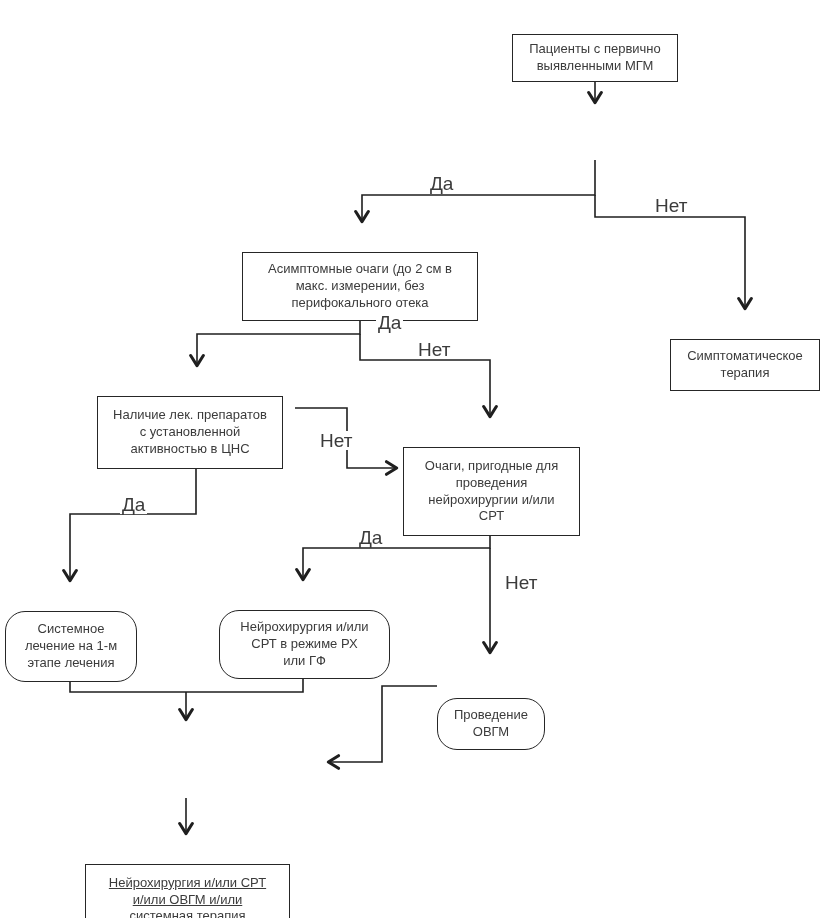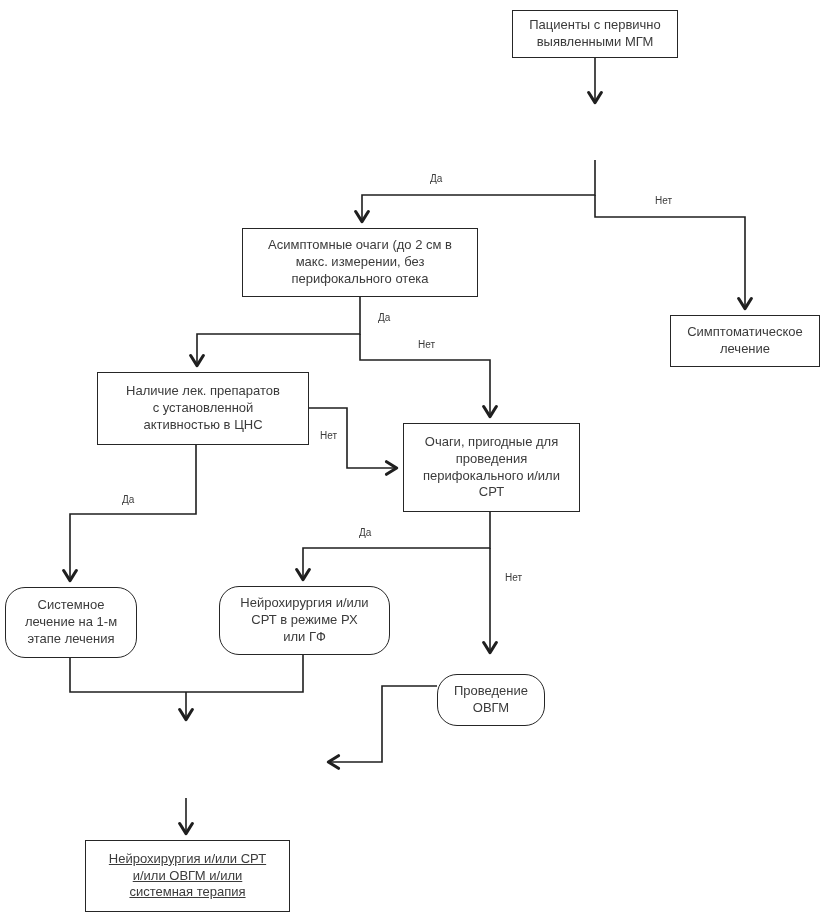--- a/index.html
+++ b/index.html
@@ -15,25 +15,26 @@
     position:absolute;
     box-sizing:border-box;
     border:1.6px solid #262626;
     background:#ffffff;
     display:flex;align-items:center;justify-content:center;
     text-align:center;
     white-space:pre-line;
     font-size:13px;line-height:1.3;
     color:#3b3b3b;
     padding:2px 7px;
+    margin-top:24px;
   }
   .rounded{border-radius:20px;}
   .edge-label{
     position:absolute;
-    font-size:10px;color:#3b3b3b;
+    font-size:19px;color:#3b3b3b;
     background:#ffffff;
     padding:0 2px;
     line-height:1;
   }
 </style>
 </head>
 <body>
 
 <div id="canvas">
 
@@ -74,29 +75,29 @@
 
   <div class="node" style="left:512px;top:10px;width:166px;height:48px;">Пациенты с первично
 выявленными МГМ</div>
 
 
   <div class="node" style="left:242px;top:228px;width:236px;height:69px;">Асимптомные очаги (до 2 см в
 макс. измерении, без
 перифокального отека</div>
 
   <div class="node" style="left:670px;top:315px;width:150px;height:52px;">Симптоматическое
-лечение</div>
+терапия</div>
 
-  <div class="node" style="left:97px;top:372px;width:212px;height:73px;">Наличие лек. препаратов
+  <div class="node" style="left:97px;top:372px;width:186px;height:73px;">Наличие лек. препаратов
 с установленной
 активностью в ЦНС</div>
 
   <div class="node" style="left:403px;top:423px;width:177px;height:89px;">Очаги, пригодные для
 проведения
-перифокального и/или
+нейрохирургии и/или
 СРТ</div>
 
   <div class="node rounded" style="left:5px;top:587px;width:132px;height:71px;">Системное
 лечение на 1-м
 этапе лечения</div>
 
   <div class="node rounded" style="left:219px;top:586px;width:171px;height:69px;">Нейрохирургия и/или
 СРТ в режиме РХ
 или ГФ</div>
 

